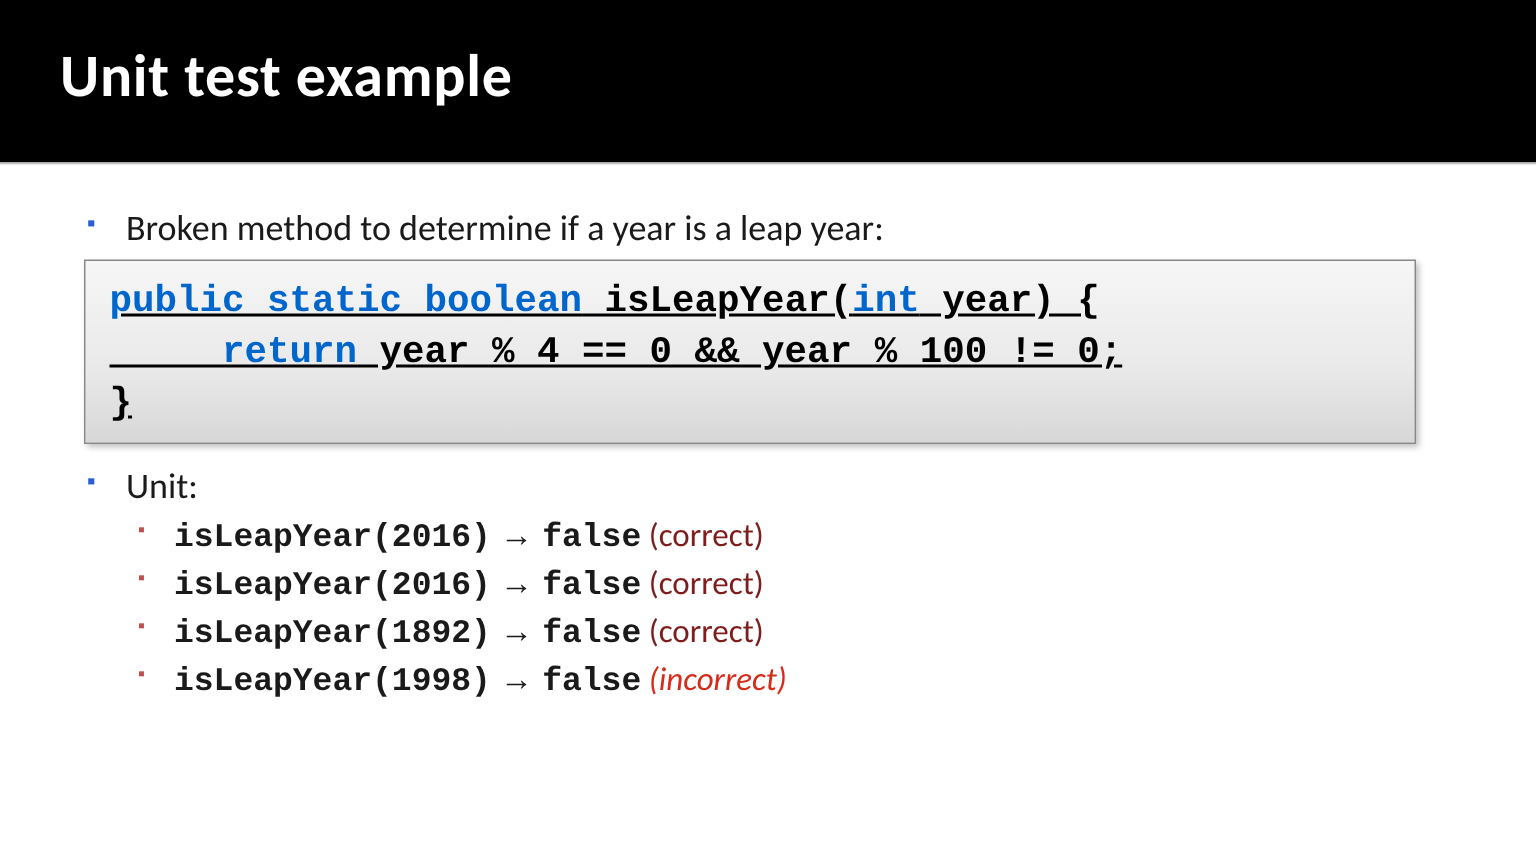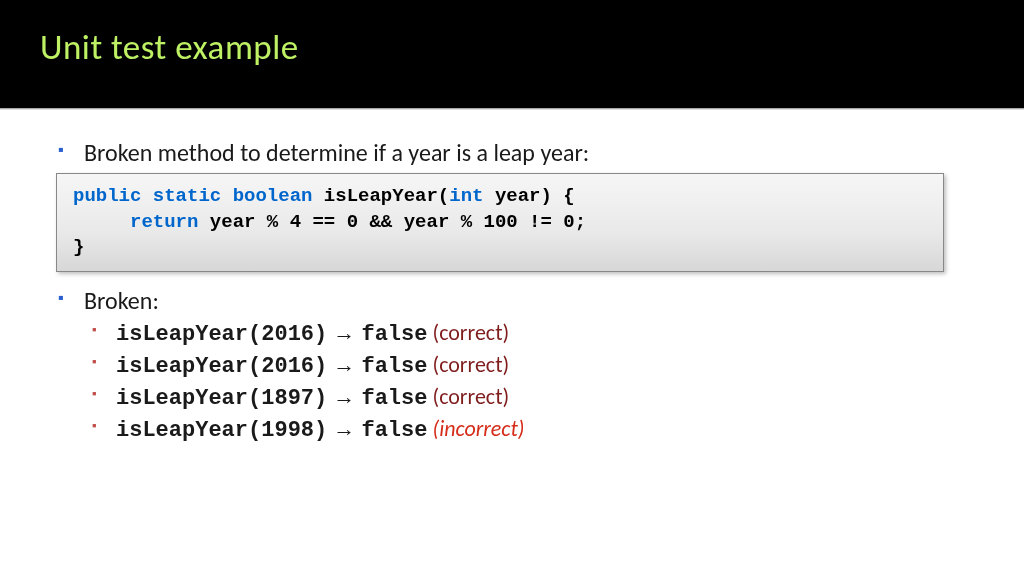--- a/index.html
+++ b/index.html
@@ -4,23 +4,23 @@
 <style>
   * { margin: 0; padding: 0; box-sizing: border-box; }
   html, body { width: 1024px; height: 576px; font-family: "Segoe UI", "Calibri", sans-serif; background: #fff; }
   .slide { width: 1024px; height: 576px; display: flex; flex-direction: column; }
   .title-bar {
     background: #000;
     height: 108px;
     padding: 26px 40px 0 40px;
   }
   .title-bar h1 {
-    color: #bef264;
-    font-size: 35px;
-    font-weight: 400;
+    color: #ffffff;
+    font-size: 40px;
+    font-weight: 700;
     letter-spacing: 0.5px;
   }
   .divider {
     height: 2px;
     background: linear-gradient(to bottom, #bfbfbf, #fff);
     border-top: 1px solid #aaa;
   }
   .body {
     flex: 1;
     padding: 28px 80px 0 52px;
@@ -47,25 +47,26 @@
     color: #c0504d;
     font-size: 13px;
   }
   .codebox {
     margin: 6px 0 14px -28px;
     border: 1px solid #888;
     background: linear-gradient(to bottom, #f6f6f6 0%, #e9e9e9 60%, #d7d7d7 100%);
     padding: 10px 16px 10px 16px;
     box-shadow: 2px 2px 4px rgba(0,0,0,0.25);
     font-family: "Courier New", monospace;
-    font-size: 19px;
+    font-size: 25px;
     font-weight: bold;
     line-height: 1.35;
     white-space: pre;
     color: #000;
+    text-decoration: underline;
   }
   .kw { color: #0066cc; }
   .mono { font-family: "Courier New", monospace; font-weight: bold; text-align: right; }
   .arrow { font-family: "Segoe UI", sans-serif; }
   .correct { color: #7f1d1d; font-family: "Segoe UI", "Calibri", sans-serif; font-weight: 400; }
   .incorrect { color: #d62c1a; font-family: "Segoe UI", "Calibri", sans-serif; font-weight: 400; font-style: italic; }
 </style>
 </head>
 <body>
 
@@ -76,23 +77,23 @@
   <div class="divider"></div>
   <div class="body">
     <ul class="top">
       <li>
         <span>Broken method to determine if a year is a leap year:</span>
         <div class="codebox"><span class="kw">public static boolean</span><span> isLeapYear(</span><span class="kw">int</span><span> year) {</span>
 <span>     </span><span class="kw">return</span><span> year % 4 == 0 &amp;&amp; year % 100 != 0;</span>
 <span>}</span></div>
       </li>
       <li>
-        <span>Broken:</span>
+        <span>Unit:</span>
         <ul class="sub">
           <li><span class="mono">isLeapYear(2016)</span><span class="arrow"> → </span><span class="mono">false</span><span class="correct"> (correct)</span></li>
           <li><span class="mono">isLeapYear(2016)</span><span class="arrow"> → </span><span class="mono">false</span><span class="correct"> (correct)</span></li>
-          <li><span class="mono">isLeapYear(1897)</span><span class="arrow"> → </span><span class="mono">false</span><span class="correct"> (correct)</span></li>
+          <li><span class="mono">isLeapYear(1892)</span><span class="arrow"> → </span><span class="mono">false</span><span class="correct"> (correct)</span></li>
           <li><span class="mono">isLeapYear(1998)</span><span class="arrow"> → </span><span class="mono">false</span><span class="incorrect"> (incorrect)</span></li>
         </ul>
       </li>
     </ul>
   </div>
 </div>
 
 </body></html>

